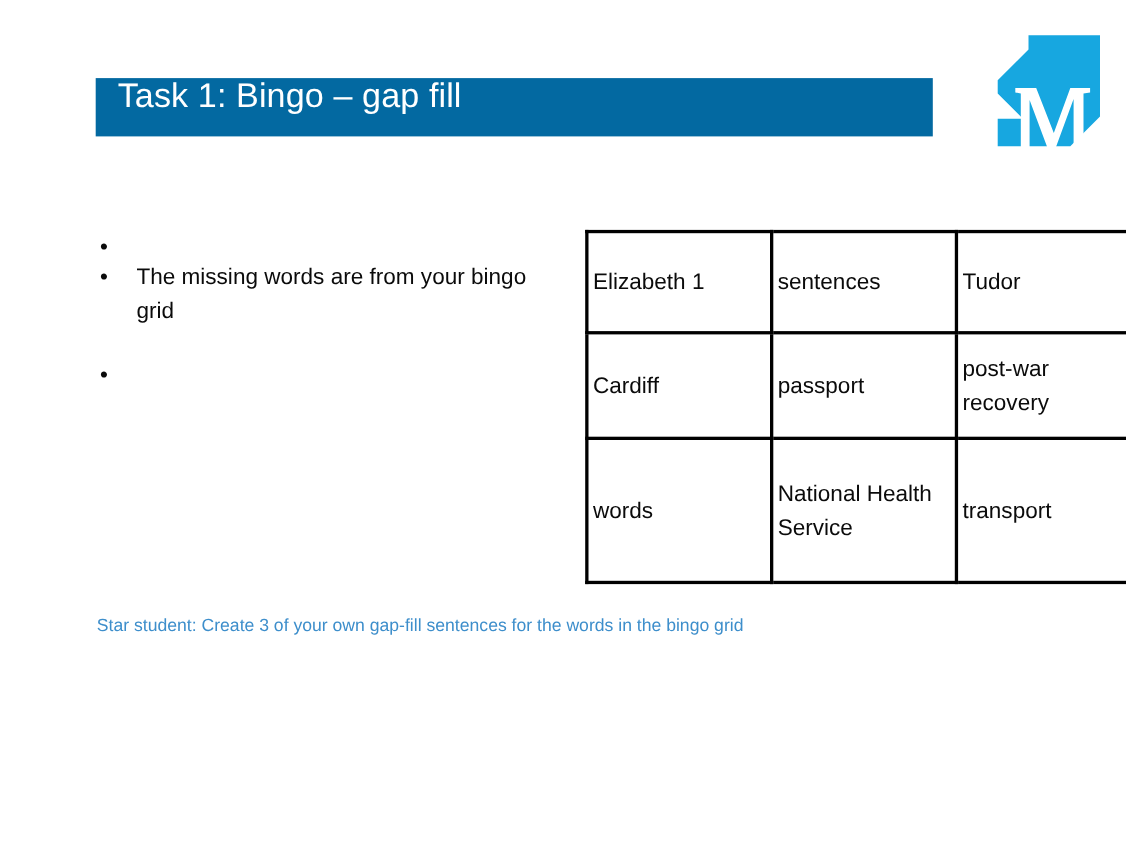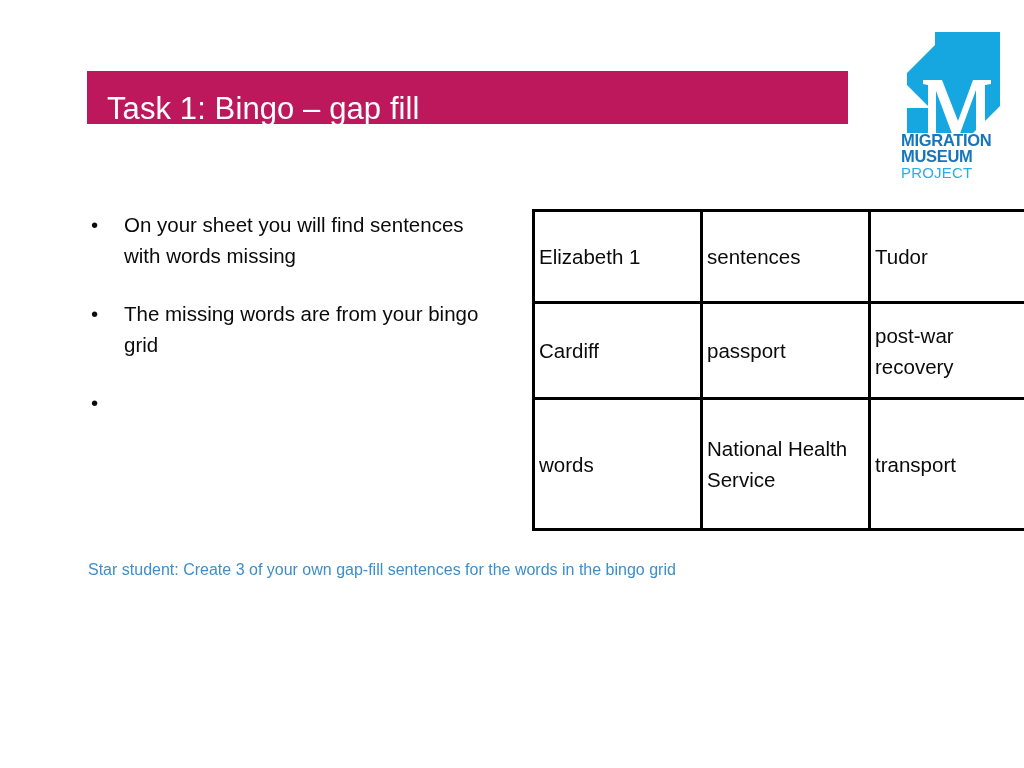--- a/index.html
+++ b/index.html
@@ -16,23 +16,23 @@
     color: #000000;
   }
 
   
   .title-bar {
     position: absolute;
     left: 87px;
     top: 71px;
     width: 761px;
     height: 53px;
-    background: #be185d;
+    background: #0369a1;
     display: flex;
-    align-items: flex-end;
+    align-items: flex-start;
   }
   .title-text {
     color: #ffffff;
     font-size: 31px;
     font-weight: 400;
     letter-spacing: 0.1px;
     padding-left: 20px;
     white-space: nowrap;
     line-height: 1;
   }
@@ -149,31 +149,25 @@
   <div class="logo-mark">
     <svg width="110" height="112" viewBox="0 0 110 112" xmlns="http://www.w3.org/2000/svg">
       <path d="M10 45 L38 17 L38 4 L103 4 L103 78 L76 105 L10 105 L10 80 L33 80 L10 57 Z" fill="#17a7e0"></path>
       <g fill="#ffffff">
         <path d="M26 52 L26 56 L31 57 L31 106 L26 107 L26 111 L45 111 L45 107 L39 106 L39 63
                  L57 111 L61 111 L79 62 L79 106 L73 107 L73 111 L94 111 L94 107 L88 106
                  L88 57 L94 56 L94 52 L76 52 L61 93 L45 52 Z"></path>
       </g>
     </svg>
   </div>
-  <div class="logo-words">
-    <div class="logo-line1">MIGRATION</div>
-    <div class="logo-line2">MUSEUM</div>
-    <div class="logo-line3">PROJECT</div>
-  </div>
 </div>
 
 <div class="bullets">
   <div class="bullet-row">
     <span class="bullet-dot">•</span>
-    <span>On your sheet you will find sentences with words missing</span>
   </div>
   <div class="bullet-row">
     <span class="bullet-dot">•</span>
     <span>The missing words are from your bingo grid</span>
   </div>
   <div class="bullet-row">
     <span class="bullet-dot">•</span>
   </div>
 </div>
 

